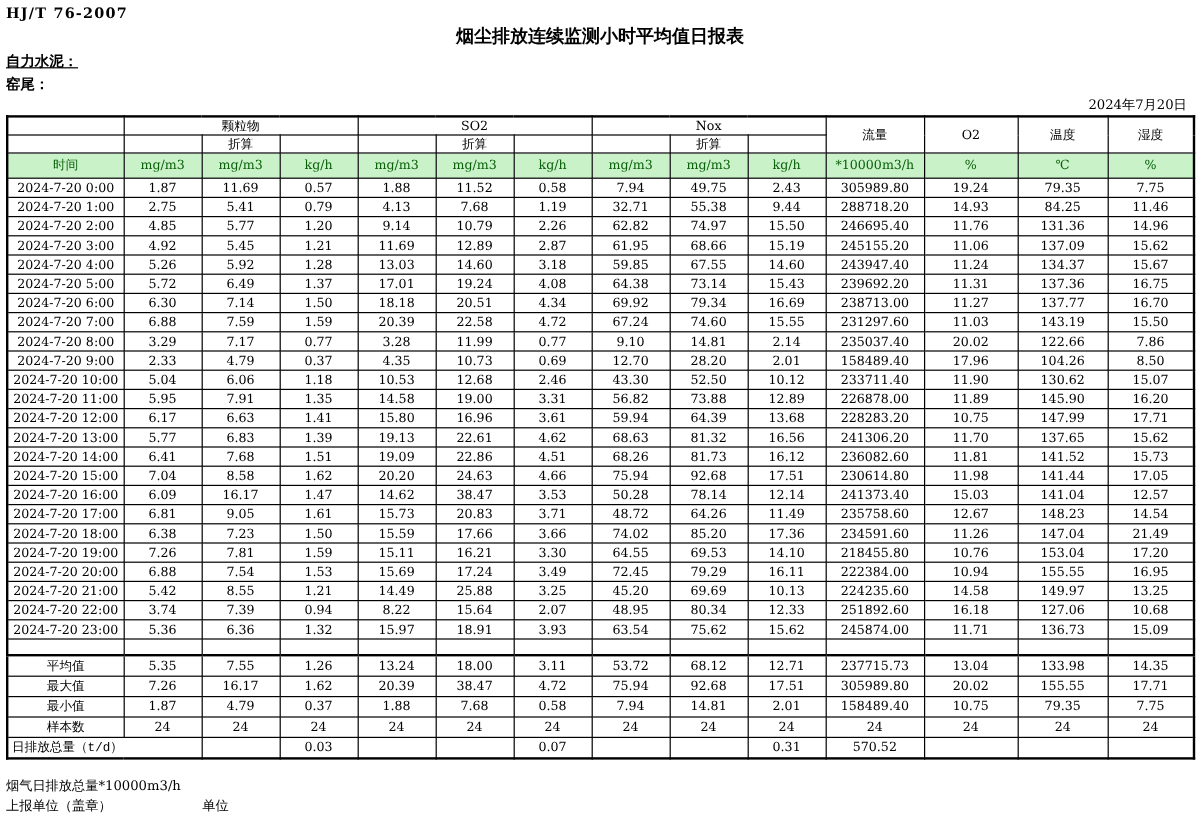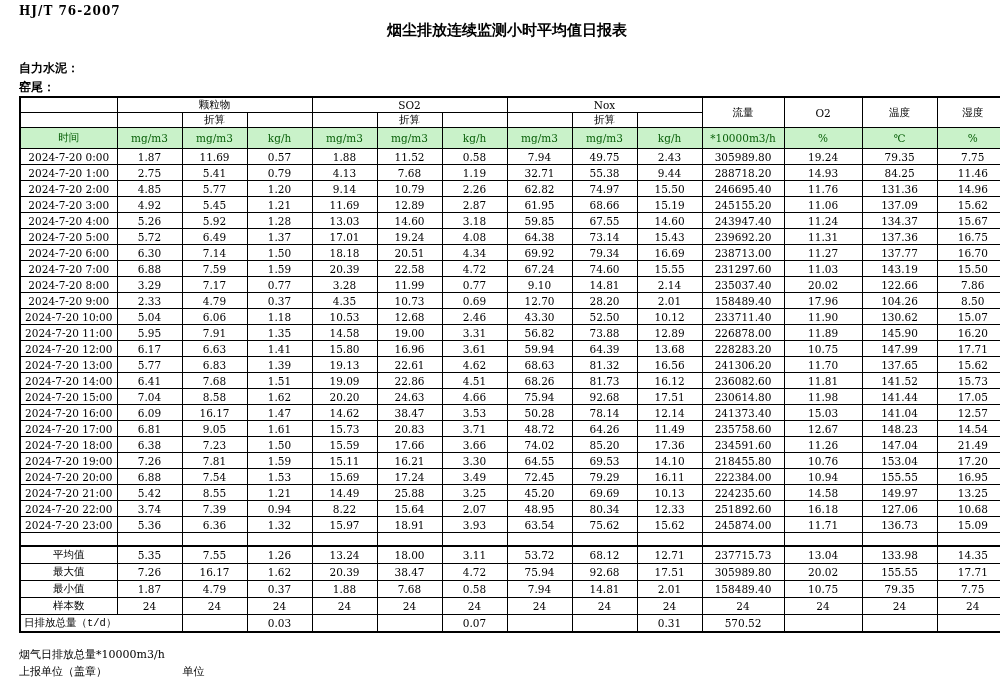--- a/index.html
+++ b/index.html
@@ -1,21 +1,21 @@
 <!DOCTYPE html>
 <html><head>
 <meta charset="utf-8">
 <style>
   html,body{margin:0;padding:0;background:#fff;}
   body{width:1000px;height:700px;color:#000;
        font-family:"DejaVu Serif","Liberation Serif",serif;}
-  .page{padding:4px 5px 0 19px;position:relative;}
+  .page{padding:4px 5px 0 5px;position:relative;}
   .doc-code{font-size:12px;font-weight:bold;letter-spacing:1px;}
   .title{text-align:center;font-size:15px;font-weight:bold;margin-top:3px;}
-  .company{font-size:12px;font-weight:bold;margin-top:20px;}
+  .company{font-size:12px;font-weight:bold;margin-top:3px;text-decoration:underline;}
   .site{font-size:12px;font-weight:bold;margin-top:2px;}
   .date-line{text-align:right;font-size:11px;margin:1px 6px 1px 0;}
   table{border-collapse:collapse;table-layout:fixed;width:989px;border:2px solid #000;}
   th,td{border:1px solid #000;text-align:center;vertical-align:middle;
         padding:0;font-weight:normal;overflow:hidden;white-space:nowrap;}
   thead th{font-size:10.5px;height:13px;}
   tr.green th{background:#c9f2c9;color:#0a610a;height:20px;font-size:10.5px;}
   tbody td{font-size:10.5px;height:15px;}
   tr.spacer td{height:12px;}
   tr.sum td{height:16px;}
@@ -25,20 +25,21 @@
   .footer .row2 span.lbl{display:inline-block;min-width:160px;font-family:Liberation Serif, serif;}
 </style>
 </head>
 <body>
 
 <div class="page">
   <div class="doc-code">HJ/T  76-2007</div>
   <div class="title">烟尘排放连续监测小时平均值日报表</div>
   <div class="company">自力水泥：</div>
   <div class="site">窑尾：</div>
+  <div class="date-line">2024年7月20日</div>
 
   <table>
     <colgroup>
       <col style="width:97px">
         <col style="width:65px">
         <col style="width:65px">
         <col style="width:65px">
       <col style="width:65px">
         <col style="width:65px">
         <col style="width:65px">

